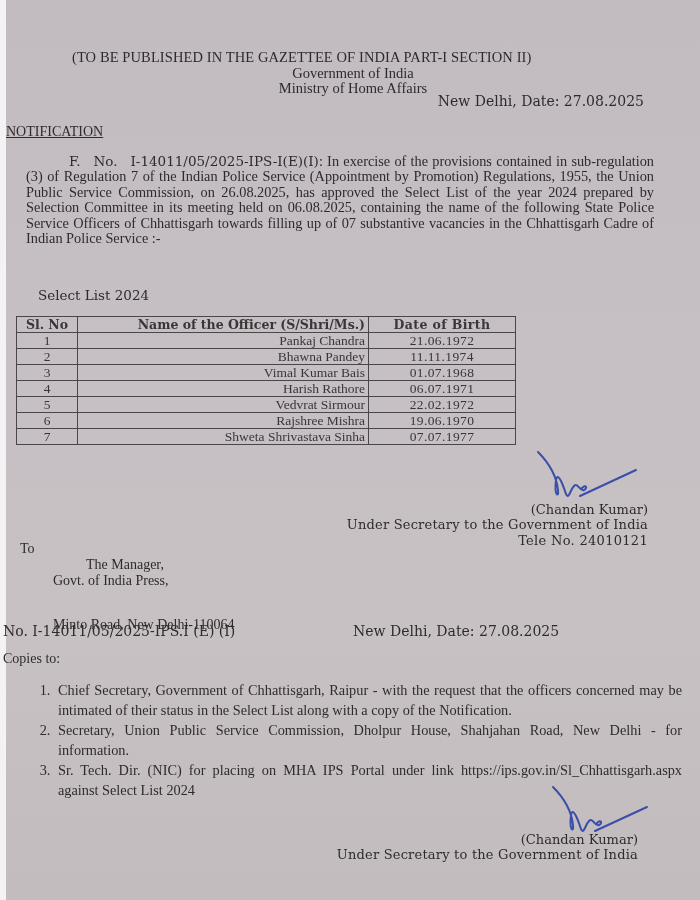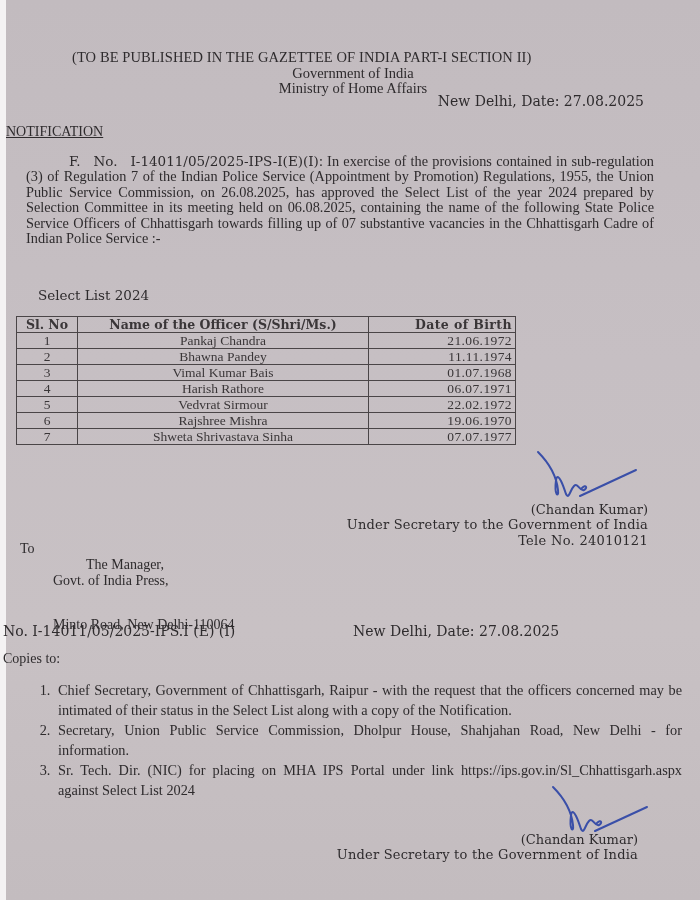--- a/index.html
+++ b/index.html
@@ -26,22 +26,22 @@
     }
     .para .ind { display: inline-block; width: 43px; }
     .list-title { left: 0; width: 660px; text-align: left; top: 287px; font-size: 13.5px; margin-left: 32px; }
     table.sel {
       position: absolute; left: 10px; top: 316px; border-collapse: collapse;
       font-size: 13.5px; color: #3a3638;
     }
     table.sel td, table.sel th { border: 1.3px solid #4a4547; padding: 0 3px; height: 15px; line-height: 15px; }
     table.sel th { font-family: "DejaVu Serif", serif; font-weight: bold; font-size: 12.5px; }
     .c1 { width: 54px; text-align: center; }
-    .c2 { width: 284px; text-align: center; }
-    .c3 { width: 140px; text-align: right; letter-spacing: 0.4px; }
+    .c2 { width: 284px; text-align: right; }
+    .c3 { width: 140px; text-align: center; letter-spacing: 0.4px; }
     .sig1 { position: absolute; left: 530px; top: 450px; }
     .sig2 { position: absolute; left: 545px; top: 785px; }
     .name1 { right: 52px; top: 502px; font-size: 13px; }
     .desig1 { right: 52px; top: 517px; font-size: 13px; letter-spacing: 0.2px; }
     .tele { right: 52px; top: 533px; font-size: 13px; letter-spacing: 0.3px; }
     .to { left: 14px; top: 541px; font-size: 14px; }
     .addr { left: 47px; font-size: 14px; }
     .fileno2 { left: -3px; top: 623px; font-size: 14px; }
     .date2 { left: 347px; top: 623px; font-size: 14px; }
     .copies { left: -3px; top: 651px; font-size: 14px; }

